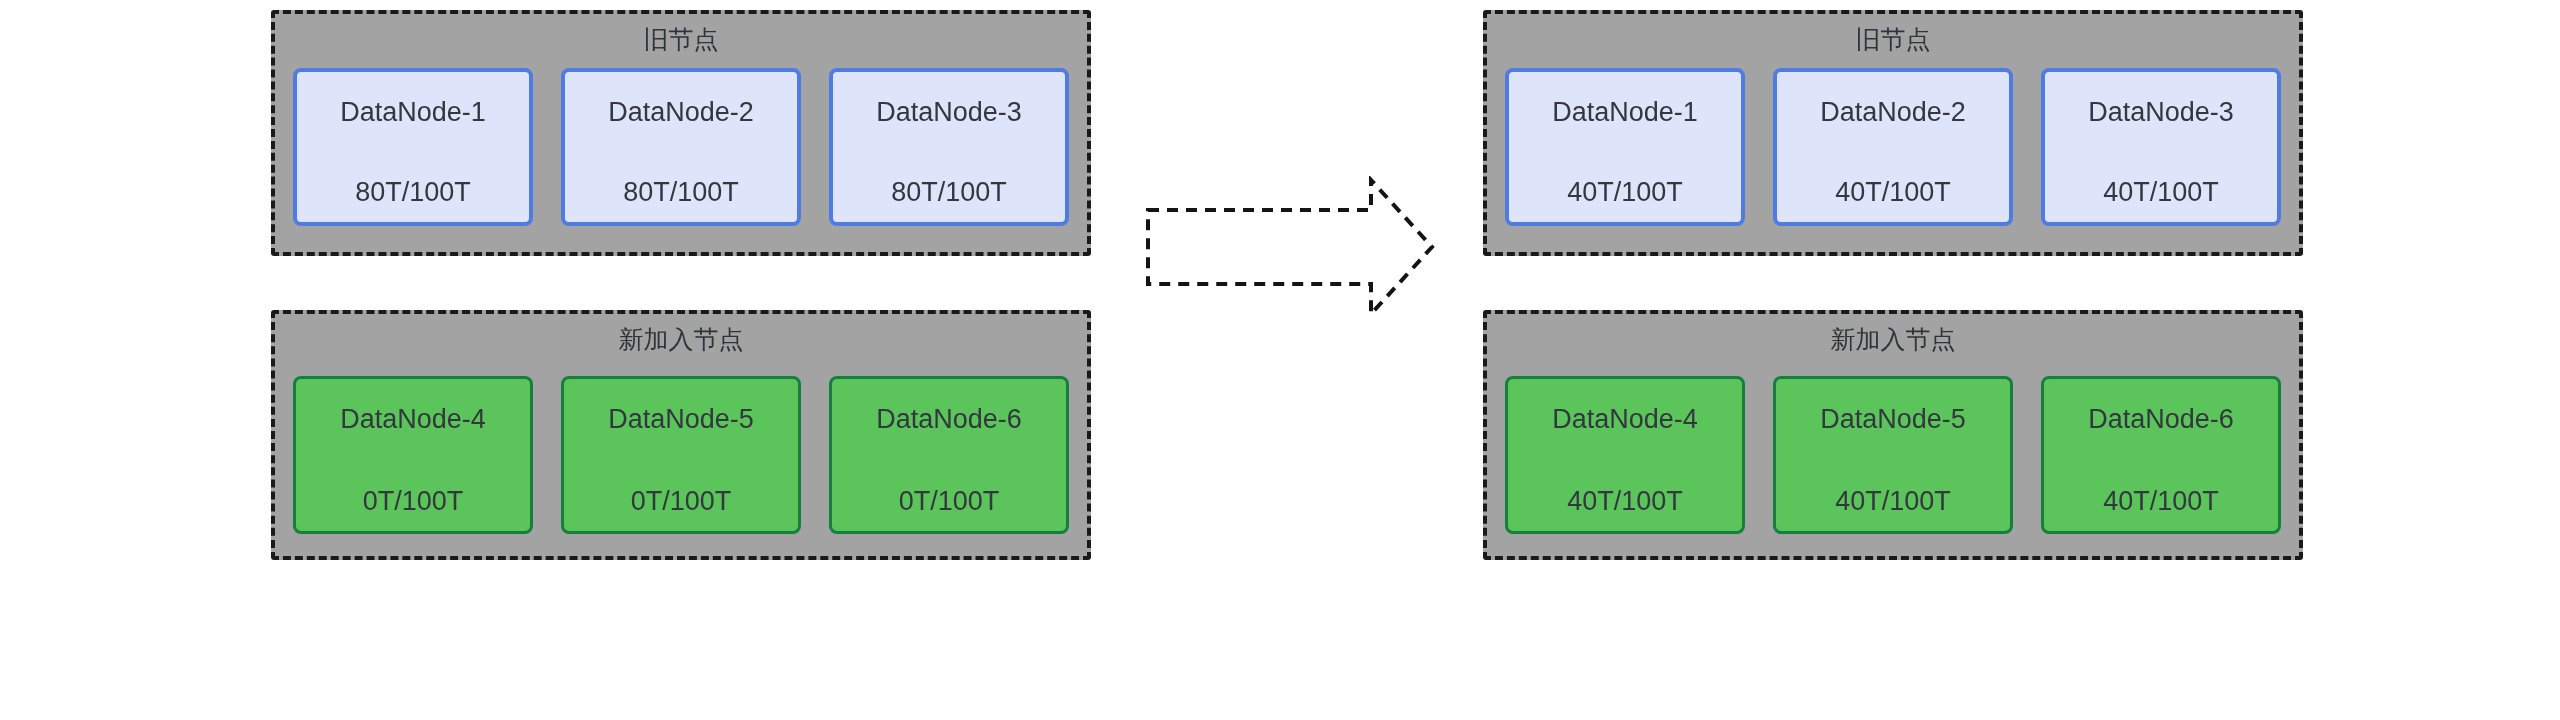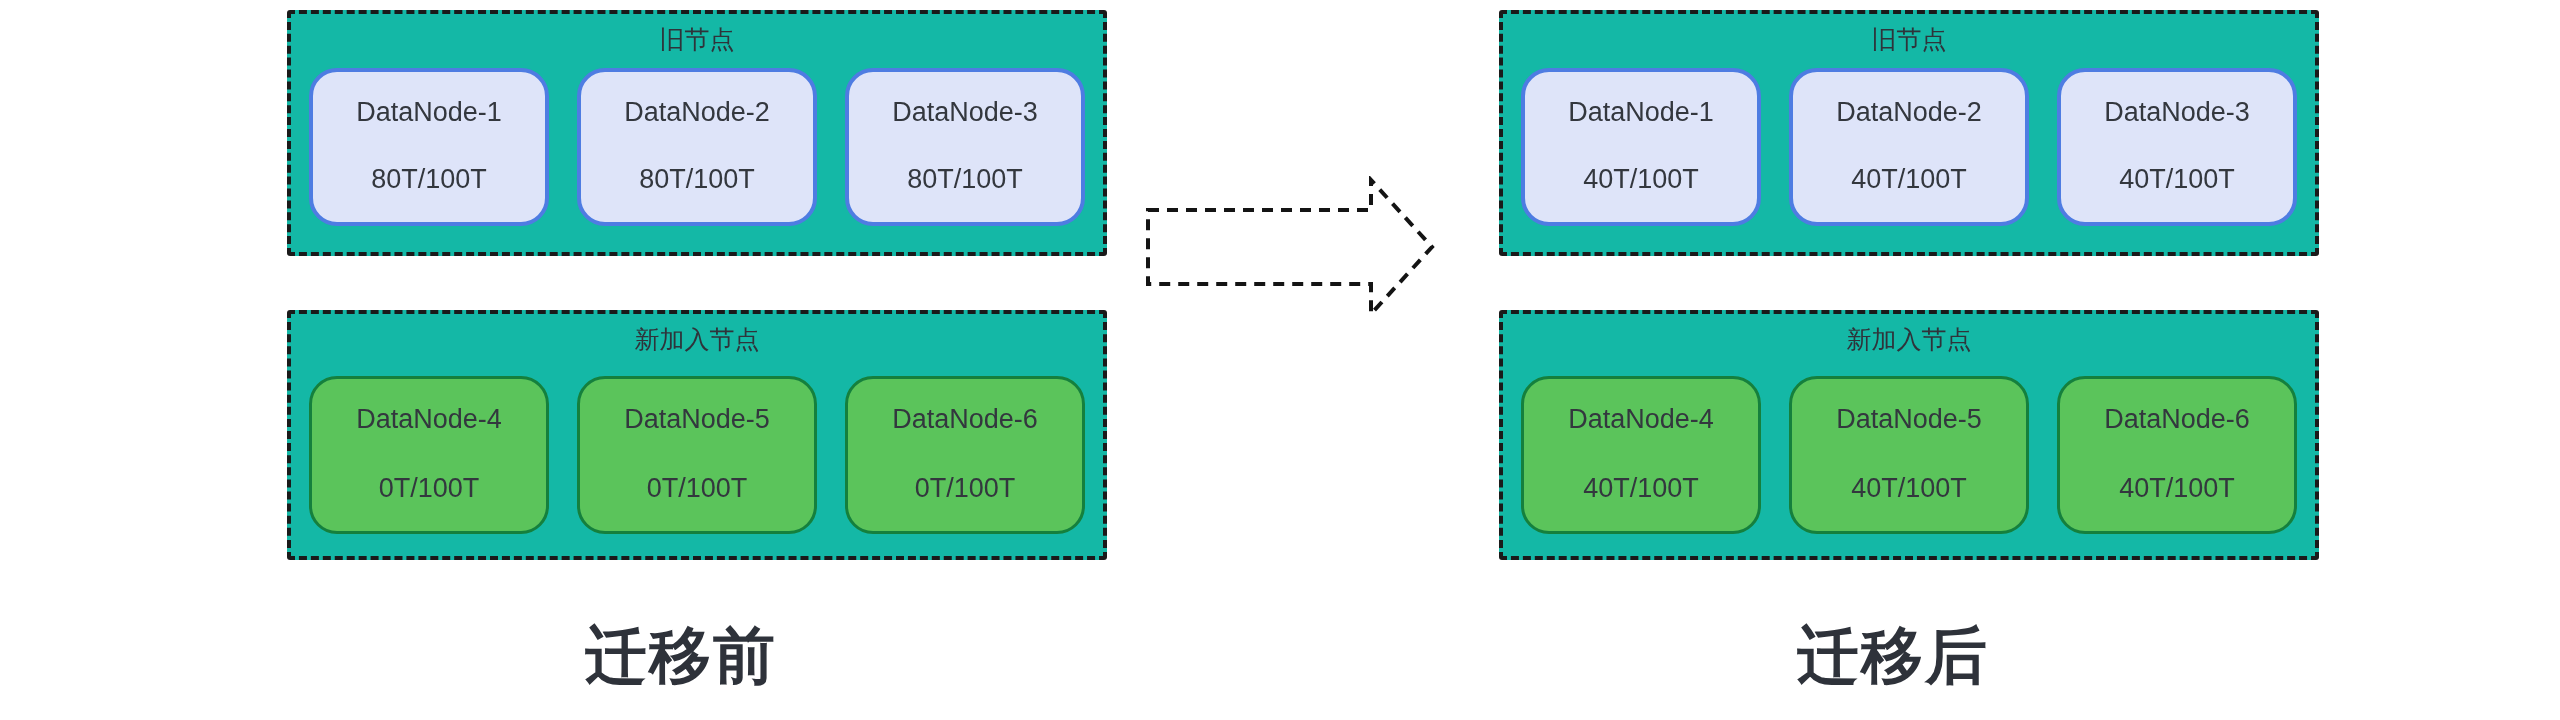--- a/index.html
+++ b/index.html
@@ -10,42 +10,42 @@
     color: #33373e;
     overflow: hidden;
   }
   .canvas { position: relative; width: 2560px; height: 720px; background: #ffffff; }
 
   .panel { position: absolute; top: 0; width: 820px; height: 720px; }
   #panel-before { left: 271px; }
   #panel-after  { left: 1483px; }
 
   .group {
-    position: absolute; left: 16px; width: 820px;
+    position: absolute; left: 0; width: 820px;
     border: 4px dashed #1a1a1a; border-radius: 3px;
-    background: #14b8a6;
+    background: #a3a3a3;
   }
   .group-top    { top: 10px;  height: 246px; }
   .group-bottom { top: 310px; height: 250px; }
 
   .group-label {
     margin-top: 8px; text-align: center;
     font-size: 25px; line-height: 34px; color: #2f333a;
   }
   .nodes {
     display: flex; justify-content: space-between;
     padding: 0 18px; margin-top: 12px;
   }
   .group-bottom .nodes { margin-top: 20px; }
 
   .node {
-    width: 240px; height: 158px; border-radius: 28px;
+    width: 240px; height: 158px; border-radius: 8px;
     display: flex; flex-direction: column;
     justify-content: space-between; align-items: center;
-    padding: 25px 6px 28px 6px;
+    padding: 25px 6px 15px 6px;
   }
   .node-old {
     background: #dee4f9;
     border: 4px solid #4e7ce2;
   }
   .node-new {
     background: #5bc45b;
     border: 3px solid #15803d;
   }
   .node-name, .node-cap {
@@ -103,21 +103,20 @@
           <div class="node-name">DataNode-5</div>
           <div class="node-cap">0T/100T</div>
         </div>
         <div class="node node-new">
           <div class="node-name">DataNode-6</div>
           <div class="node-cap">0T/100T</div>
         </div>
       </div>
     </div>
 
-    <div class="panel-title">迁移前</div>
   </section>
 
   <div class="arrow-wrap">
     <svg viewBox="0 0 292 142" xmlns="http://www.w3.org/2000/svg">
       <polygon points="4,34 227,34 227,4 288,71 227,138 227,108 4,108" fill="#ffffff" stroke="#141414" stroke-width="4" stroke-dasharray="11 8" stroke-linecap="butt" stroke-linejoin="miter"></polygon>
     </svg>
   </div>
 
   <section class="panel" id="panel-after">
 
@@ -150,16 +149,15 @@
           <div class="node-name">DataNode-5</div>
           <div class="node-cap">40T/100T</div>
         </div>
         <div class="node node-new">
           <div class="node-name">DataNode-6</div>
           <div class="node-cap">40T/100T</div>
         </div>
       </div>
     </div>
 
-    <div class="panel-title">迁移后</div>
   </section>
 
 </div>
 
 </body></html>

